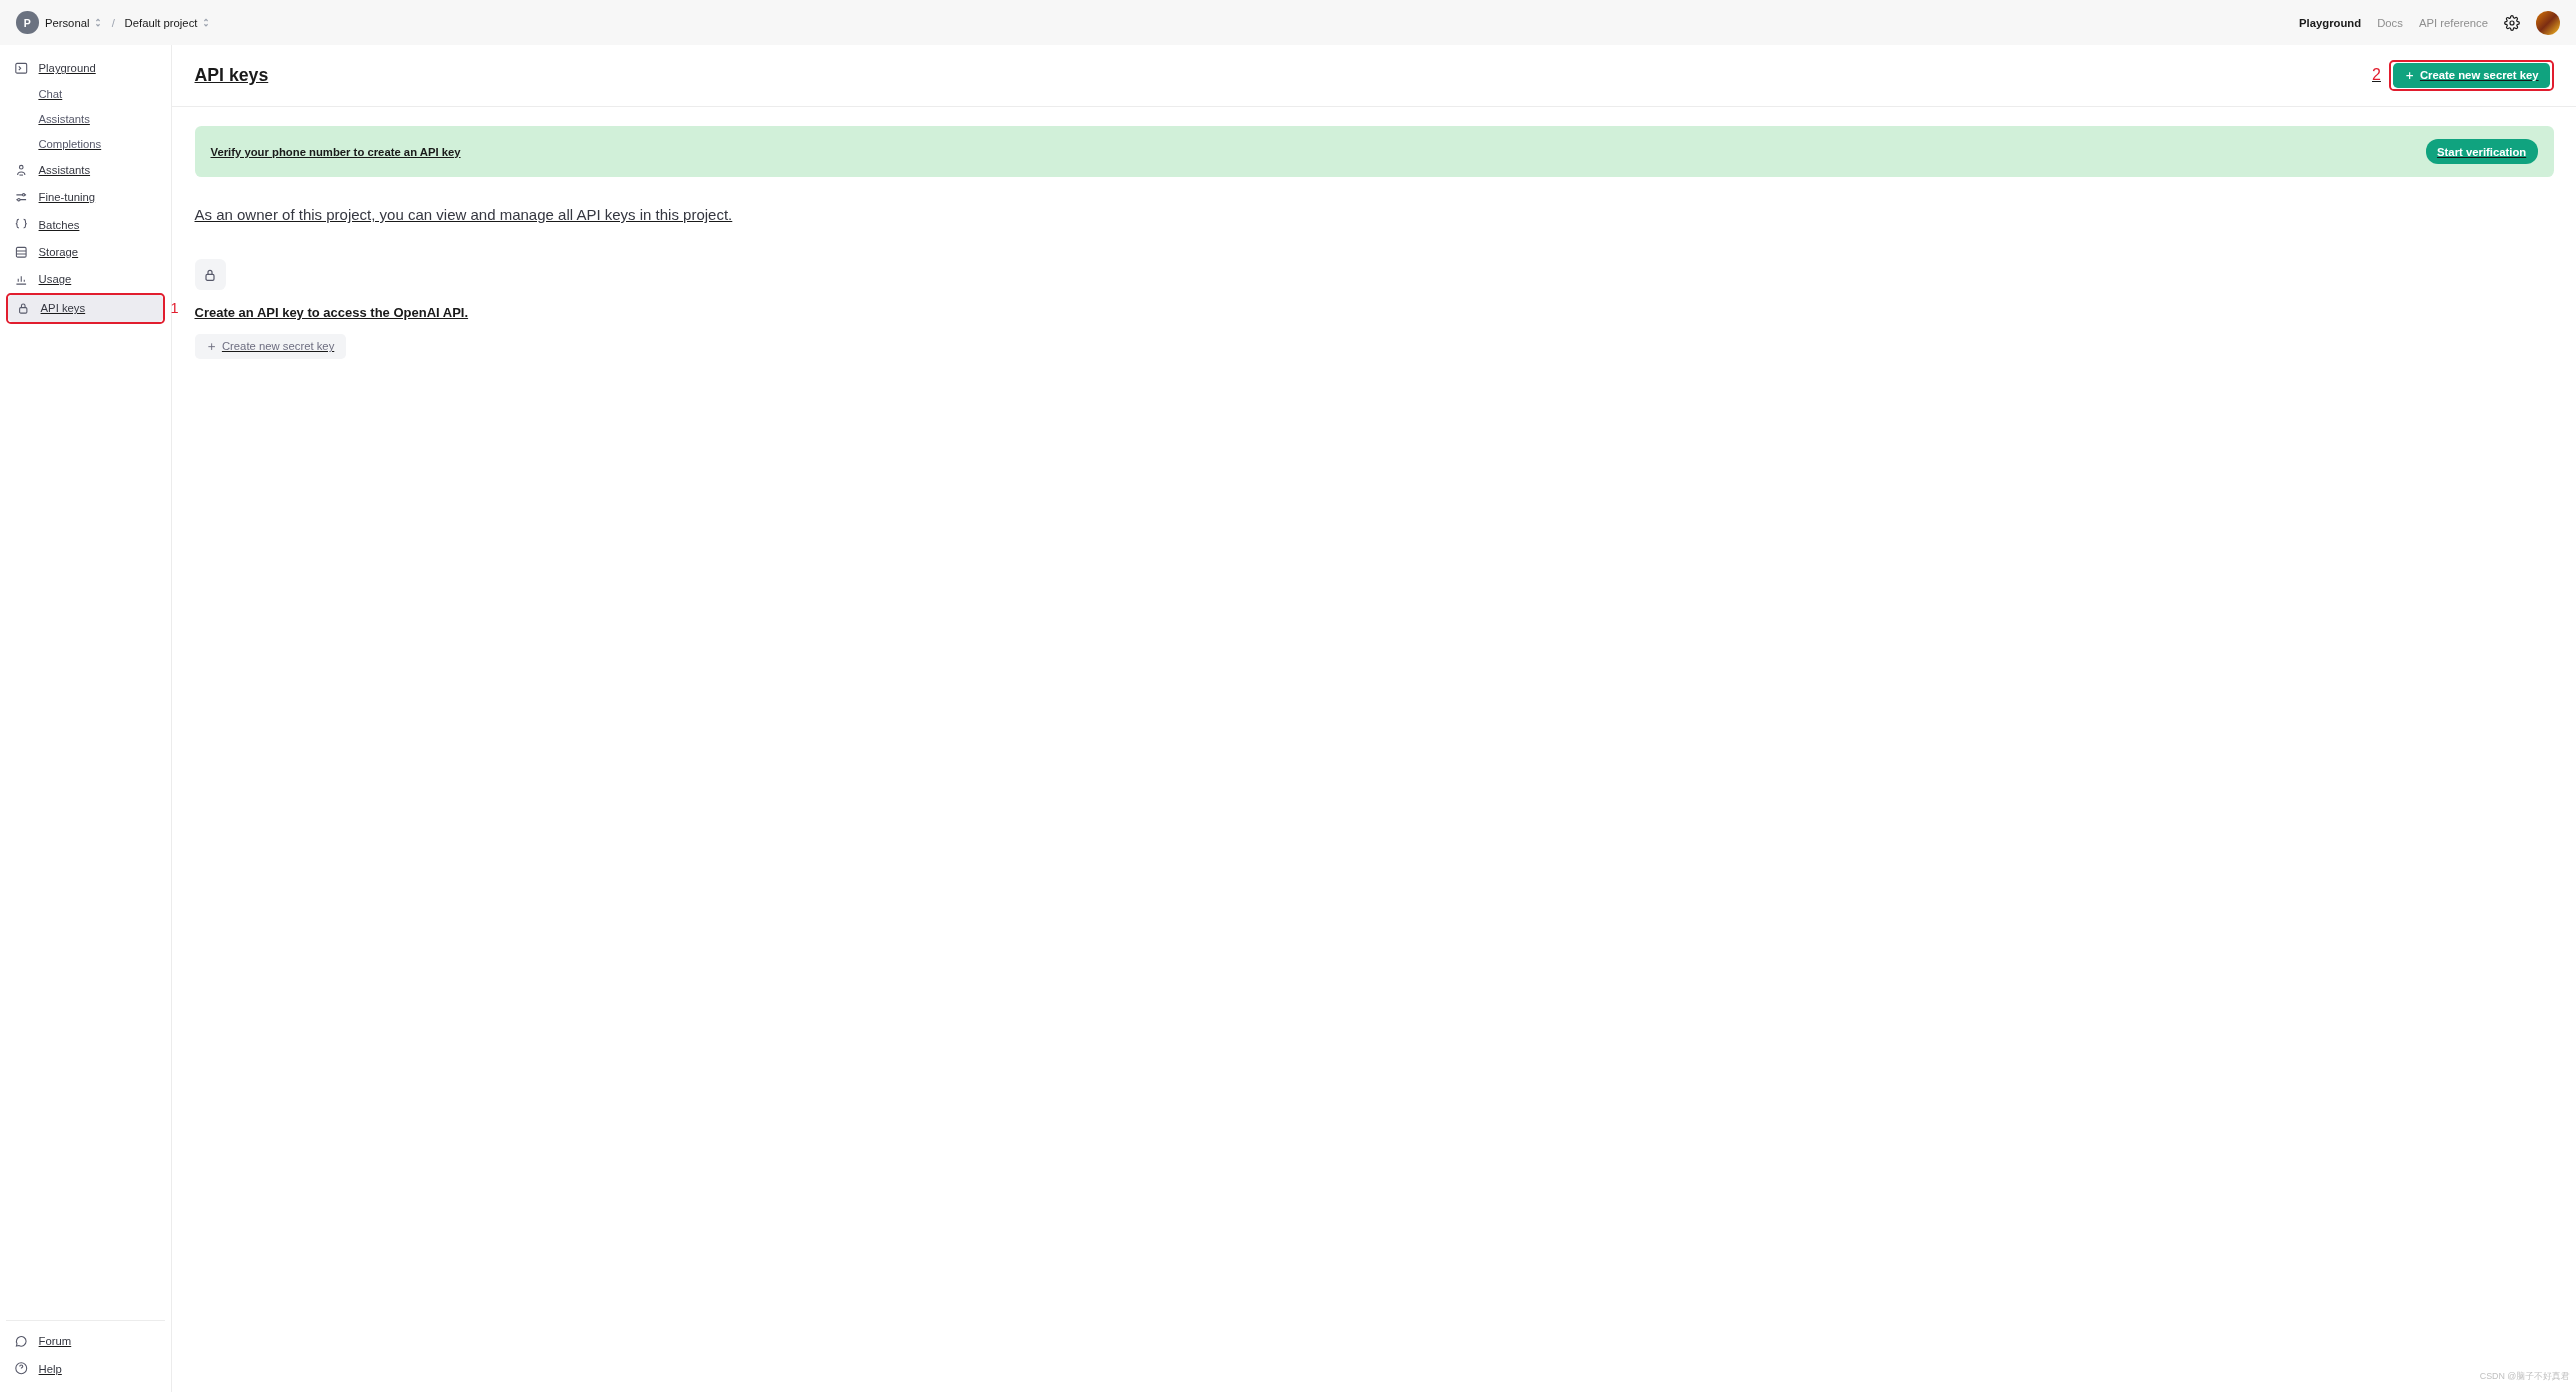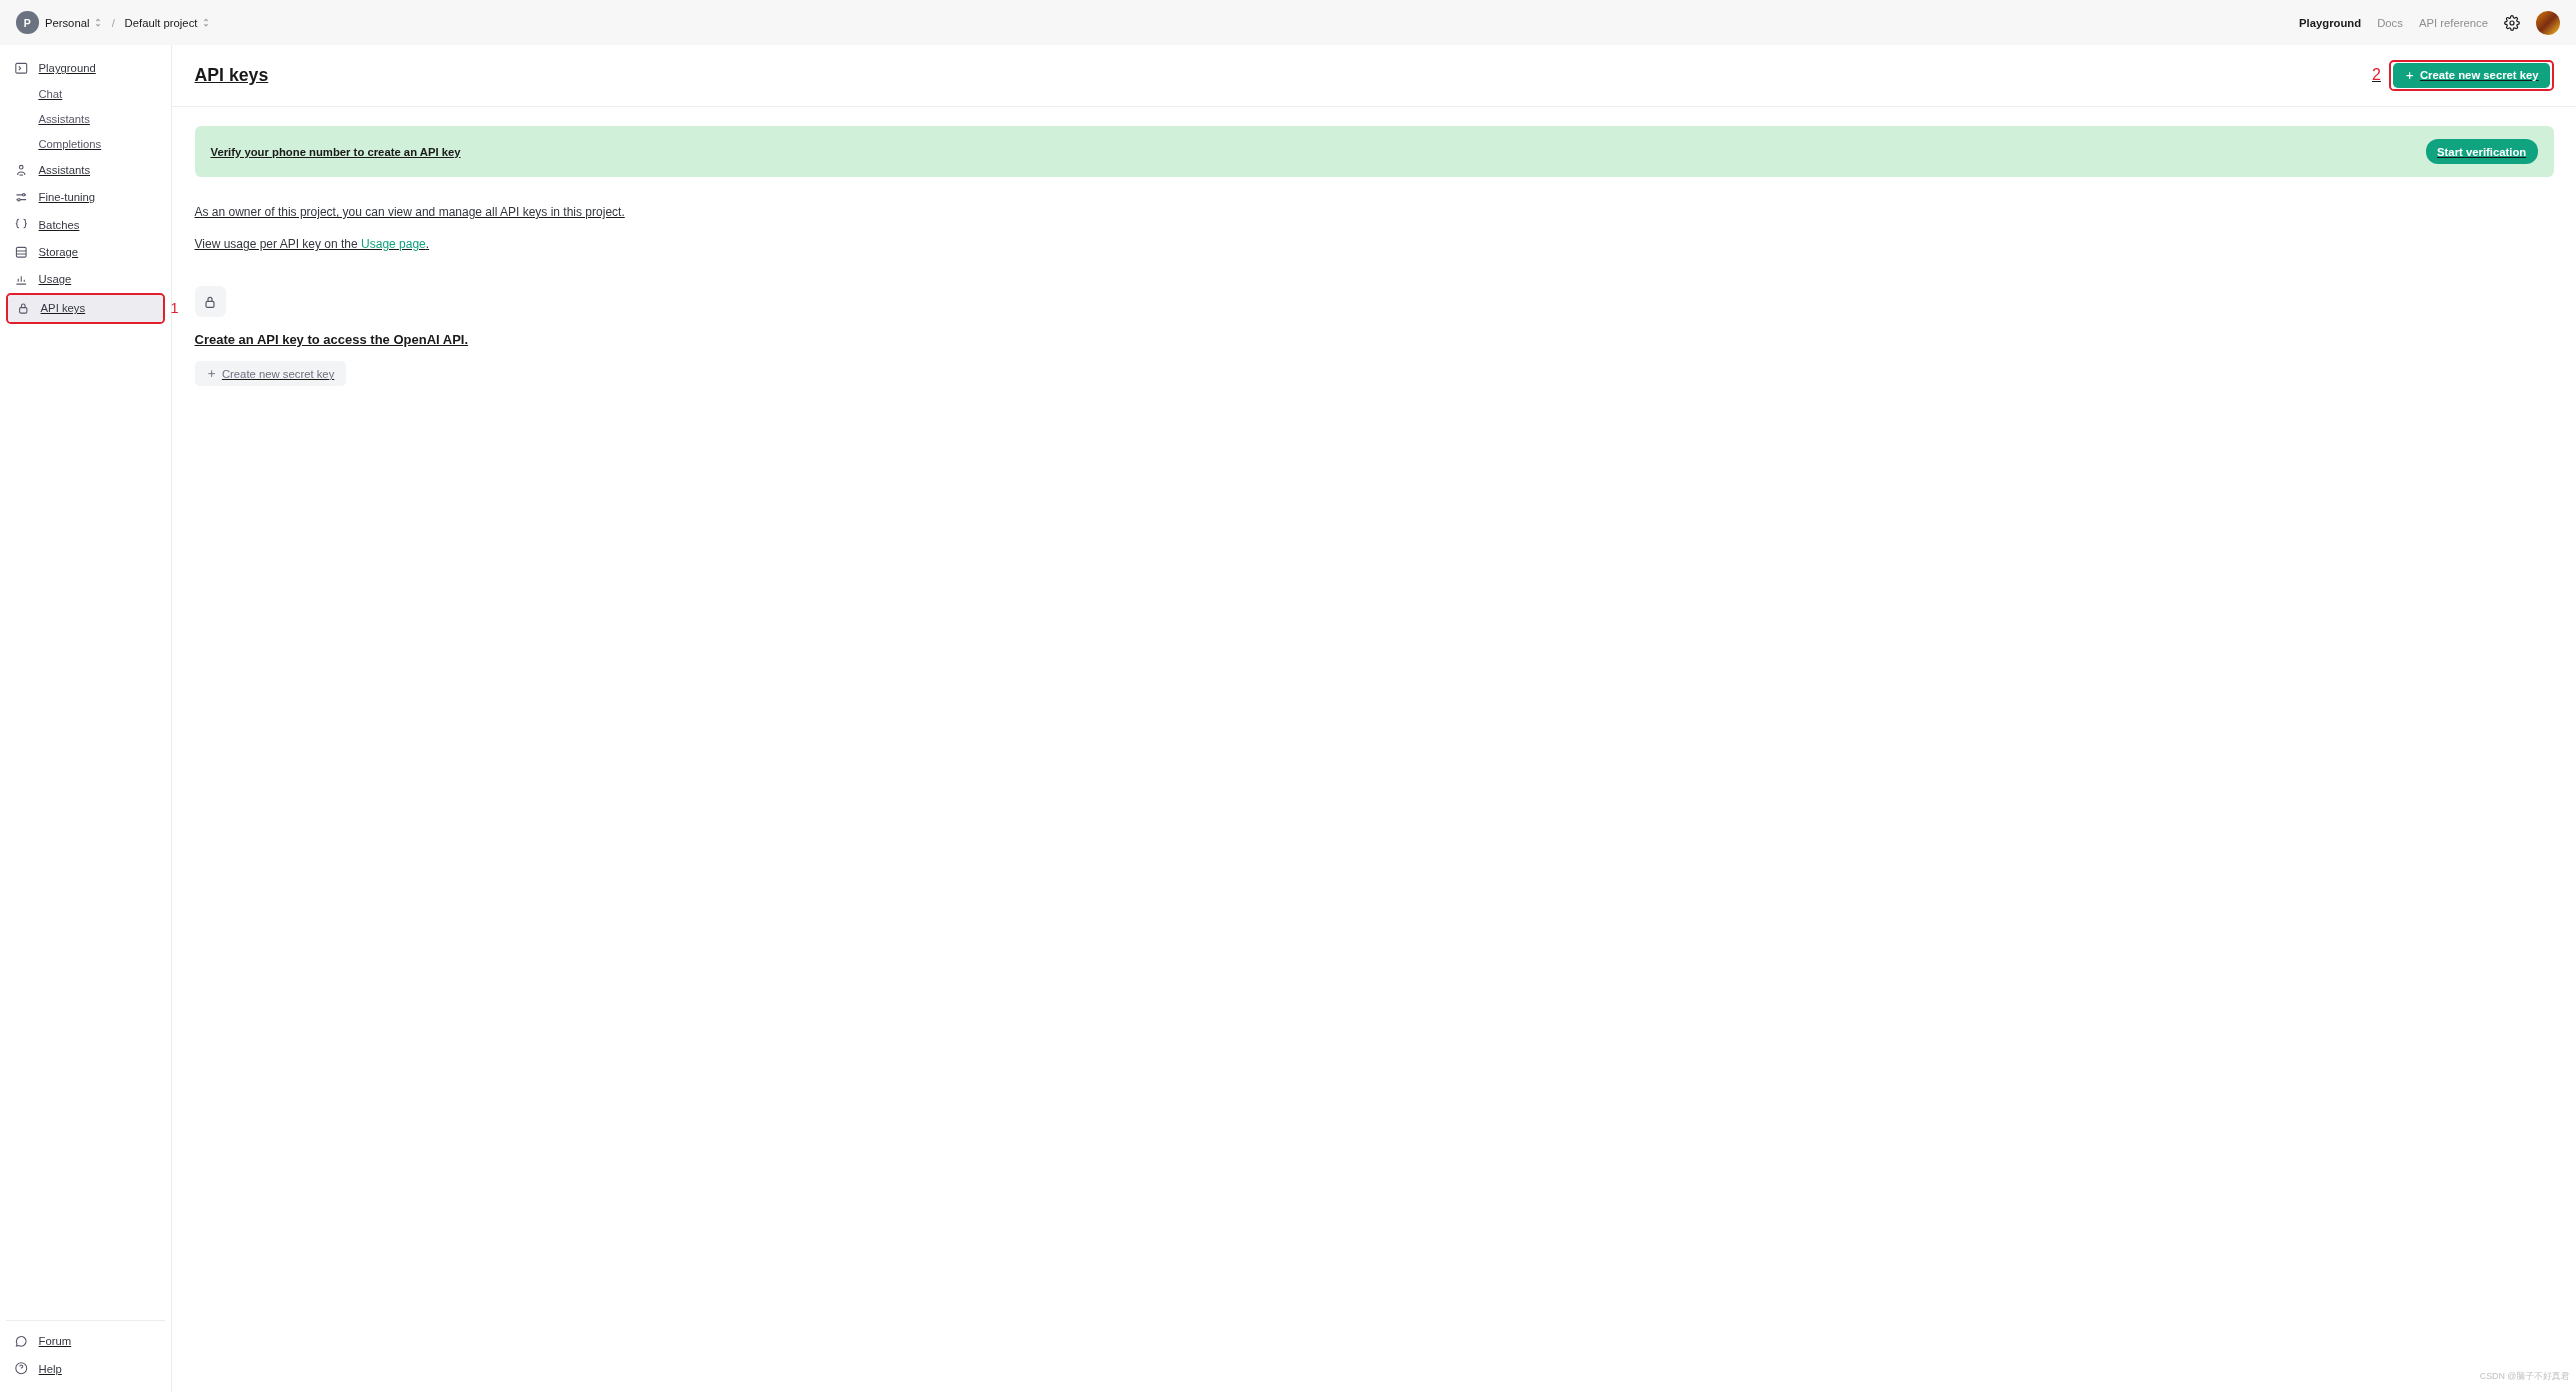--- a/index.html
+++ b/index.html
@@ -78,21 +78,21 @@
       background: #d1f0d9; border-radius: 6.4px;
       padding: 13px 16px; display: flex; align-items: center; justify-content: space-between;
       margin-bottom: 26px;
     }
     .notice-text { font-weight: 600; color: #1a1a1a; }
     .verify-btn {
       background: #10a37f; color: #fff; border: none;
       padding: 6.4px 11.3px; border-radius: 12px; font-weight: 600; cursor: pointer;
       font-size: 11.3px;
     }
-    .body-text { color: #353740; line-height: 1.6; margin-bottom: 13px; font-size: 12px; }
+    .body-text { color: #353740; line-height: 1.6; margin-bottom: 13px; font-size: 15px; }
     .link-green { color: #10a37f; cursor: pointer; }
     .empty-state {
       margin-top: 32px; display: flex; flex-direction: column;
       align-items: flex-start; gap: 14.5px;
     }
     .empty-icon-box {
       width: 31px; height: 31px; background: #f3f4f6; border-radius: 6.4px;
       display: flex; align-items: center; justify-content: center;
     }
     .empty-title { font-size: 13px; font-weight: 700; }
@@ -263,23 +263,20 @@
       </div>
     </div>
 
     <div class="content">
       <div class="notice-banner">
         <span class="notice-text">Verify your phone number to create an API key</span>
         <button class="verify-btn">Start verification</button>
       </div>
 
       <p class="body-text">As an owner of this project, you can view and manage all API keys in this project.</p>
-      <p class="body-text">
-        <span>View usage per API key on the </span><a class="link-green">Usage page</a><span>.</span>
-      </p>
 
       <div class="empty-state">
         <div class="empty-icon-box">
           <span>
               <svg width="16" height="16" viewBox="0 0 24 24" fill="none" stroke="#565869" stroke-width="1.8">
                 <rect x="6" y="11" width="12" height="9" rx="2"></rect>
                 <path d="M9 11V8a3 3 0 0 1 6 0v3"></path>
               </svg>
             </span>
         </div>

